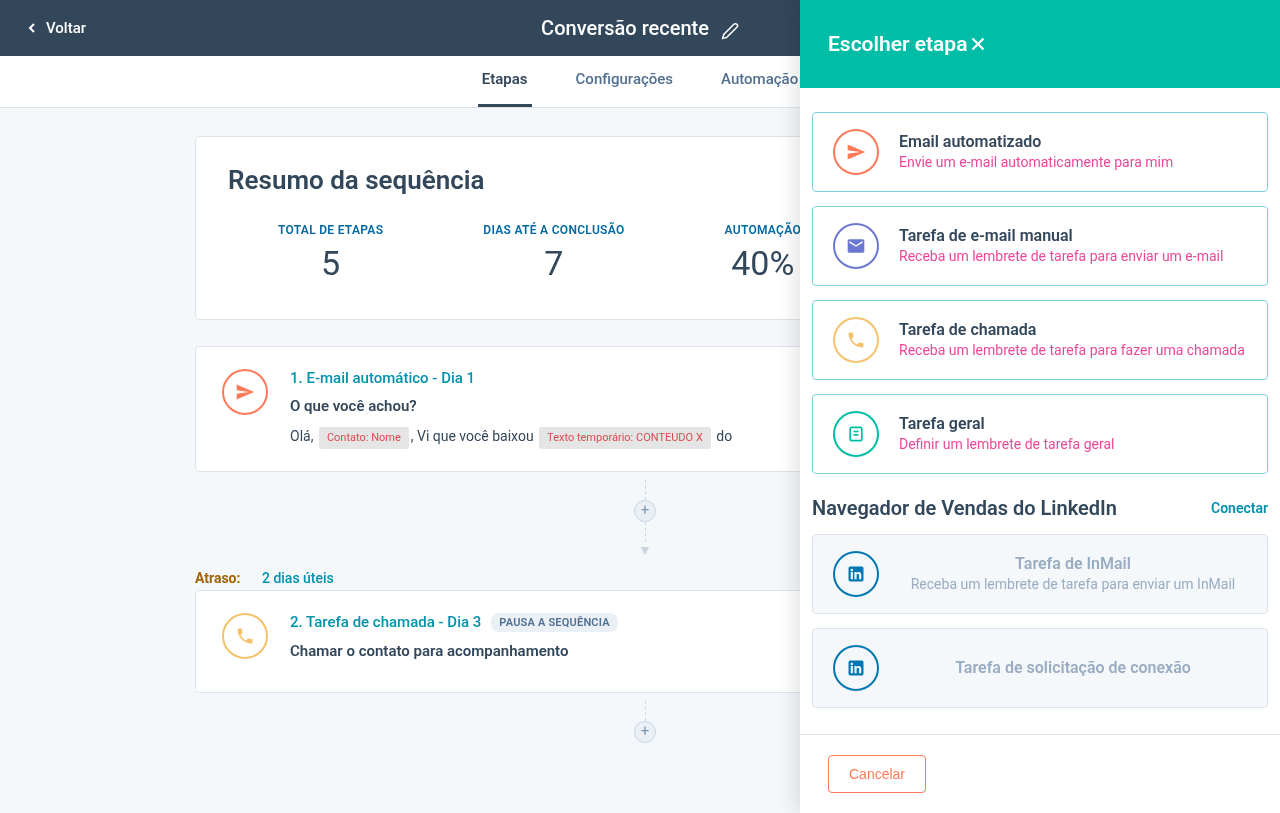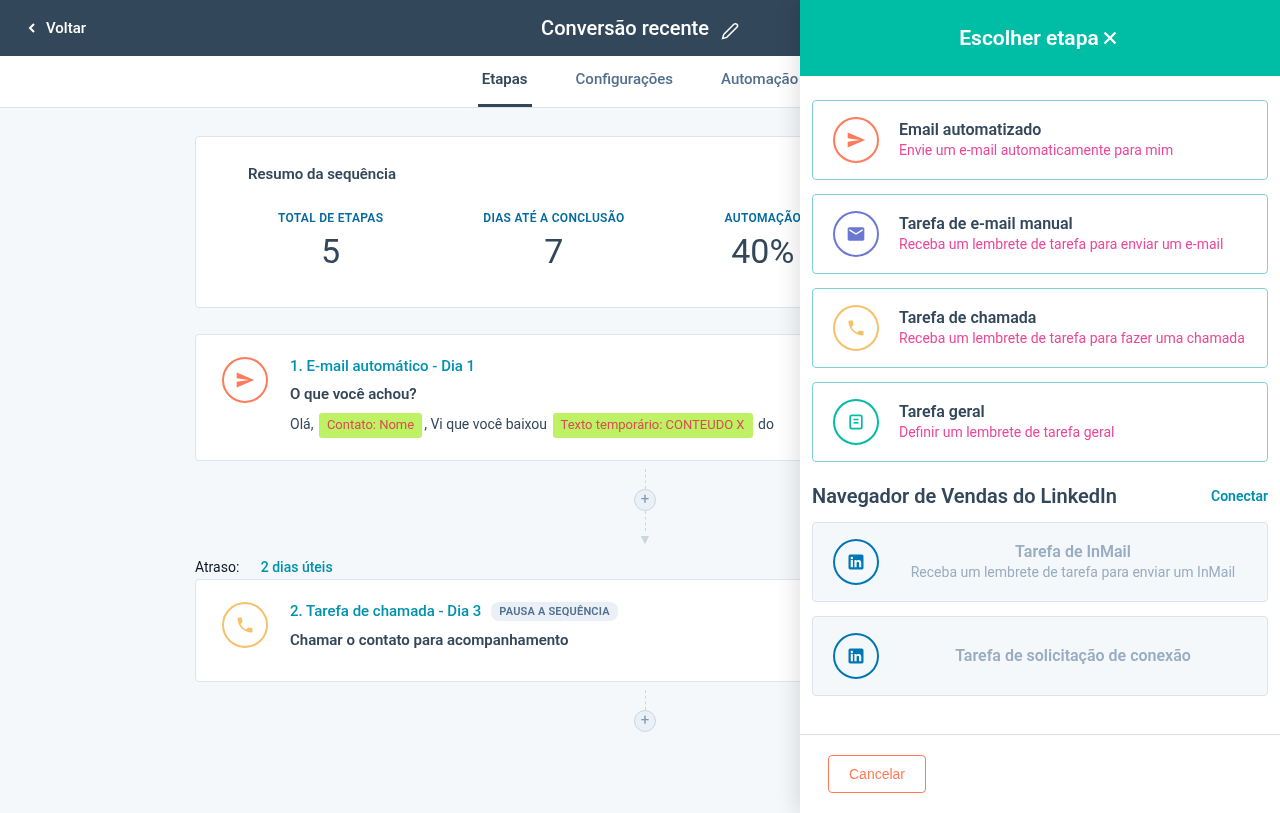--- a/index.html
+++ b/index.html
@@ -10,48 +10,48 @@
     .back-btn svg { width: 16px; height: 16px; }
     .header-title { position: absolute; left: 50%; transform: translateX(-50%); display: flex; align-items: flex-end; gap: 12px; font-size: 20px; font-weight: 500; }
     .edit-icon { width: 18px; height: 18px; cursor: pointer; }
     
     .tabs-bar { background: #fff; height: 52px; border-bottom: 1px solid #dfe3eb; display: flex; justify-content: center; gap: 40px; }
     .tab { padding: 14px 4px; font-size: 15px; color: #516f90; cursor: pointer; border-bottom: 3px solid transparent; font-weight: 500; }
     .tab.active { color: #33475b; border-bottom-color: #33475b; font-weight: 600; }
     
     .content { padding: 28px 40px; }
     .summary-card { background: #fff; border: 1px solid #dfe3eb; border-radius: 4px; padding: 28px 32px 36px; margin-bottom: 26px; max-width: 900px; margin-left: 155px; }
-    .summary-title { font-size: 15px; font-weight: 600; color: #33475b; margin-bottom: 28px; margin-left: 20px; }
+    .summary-title { font-size: 26px; font-weight: 600; color: #33475b; margin-bottom: 28px; }
     .summary-stats { display: flex; gap: 100px; padding-left: 50px; }
     .stat { text-align: center; }
     .stat-label { font-size: 12px; font-weight: 600; color: #0369a1; letter-spacing: 0.3px; margin-bottom: 6px; }
     .stat-value { font-size: 34px; font-weight: 400; color: #33475b; }
     
     .step-card { background: #fff; border: 1px solid #dfe3eb; border-radius: 4px; padding: 22px 26px; max-width: 900px; margin-left: 155px; display: flex; gap: 22px; align-items: flex-start; }
     .step-icon { width: 46px; height: 46px; border-radius: 50%; display: flex; align-items: center; justify-content: center; flex-shrink: 0; }
     .step-icon.orange { border: 2px solid #ff7a59; color: #ff7a59; }
     .step-icon.yellow { border: 2px solid #f5c26b; color: #f5c26b; }
     .step-icon svg { width: 20px; height: 20px; }
     .step-body { flex: 1; }
     .step-title { font-size: 15px; color: #0091ae; font-weight: 500; margin-bottom: 10px; display: flex; align-items: center; gap: 10px; }
     .step-subtitle { font-size: 15px; font-weight: 600; color: #33475b; margin-bottom: 10px; }
     .step-content { font-size: 14px; color: #33475b; line-height: 1.6; }
-    .token { background: #bef264; color: #d94c53; padding: 2px 8px; border-radius: 3px; font-size: 13px; display: inline-block; margin: 0 2px; }
+    .token { background: #e5e5e5; color: #d94c53; padding: 2px 8px; border-radius: 3px; font-size: 11px; display: inline-block; margin: 0 2px; }
     .badge { background: #eaf0f6; color: #516f90; font-size: 11px; font-weight: 600; padding: 3px 8px; border-radius: 8px; letter-spacing: 0.2px; }
     
     .connector { max-width: 900px; margin-left: 155px; display: flex; flex-direction: column; align-items: center; padding: 8px 0; }
     .connector-line { width: 1px; height: 20px; border-left: 1px dashed #cbd6e2; }
     .connector-add { width: 22px; height: 22px; border-radius: 50%; background: #eaf0f6; border: 1px solid #cbd6e2; display: flex; align-items: center; justify-content: center; color: #7c98b6; cursor: pointer; font-size: 15px; line-height: 1; }
     .connector-arrow { color: #cbd6e2; font-size: 14px; }
     .delay-row { max-width: 900px; margin-left: 155px; padding: 4px 0; font-size: 14px; }
-    .delay-label { color: #0f172a; }
+    .delay-label { color: #a16207; font-weight: bold; }
     .delay-value { color: #0091ae; font-weight: 500; margin-left: 18px; }
     
     .side-panel { position: absolute; top: 0; right: 0; width: 480px; height: 100%; background: #fff; box-shadow: -4px 0 20px rgba(0,0,0,0.12); display: flex; flex-direction: column; z-index: 100; }
-    .panel-header { background: #00bda5; height: 76px; display: flex; align-items: center; justify-content: center; padding: 0 28px; color: #fff; }
+    .panel-header { background: #00bda5; height: 88px; display: flex; align-items: center; justify-content: flex-start; padding: 0 28px; color: #fff; }
     .panel-title { font-size: 21px; font-weight: 600; }
     .panel-close { cursor: pointer; width: 22px; height: 22px; }
     .panel-body { flex: 1; overflow-y: auto; padding: 24px 12px; }
     .option-card { border: 1px solid #7fd1de; border-radius: 4px; padding: 16px 20px; margin-bottom: 14px; display: flex; gap: 20px; cursor: pointer; align-items: center; }
     .option-card.disabled { border-color: #dfe3eb; background: #f5f8fa; cursor: default; text-align: center; }
     .option-icon { width: 46px; height: 46px; border-radius: 50%; display: flex; align-items: center; justify-content: center; flex-shrink: 0; }
     .option-icon svg { width: 20px; height: 20px; }
     .oi-orange { border: 2px solid #ff7a59; color: #ff7a59; }
     .oi-purple { border: 2px solid #6a78d1; color: #6a78d1; }
     .oi-yellow { border: 2px solid #f5c26b; color: #f5c26b; }

